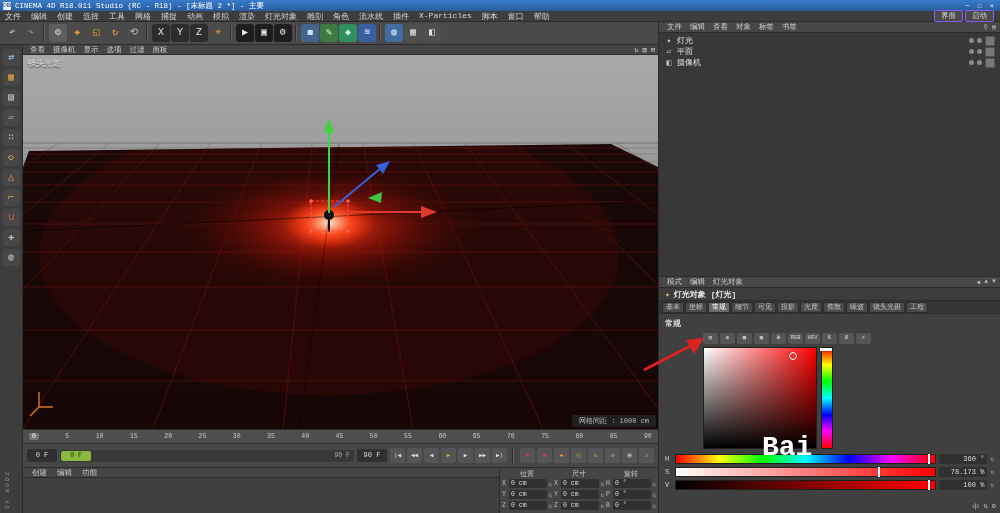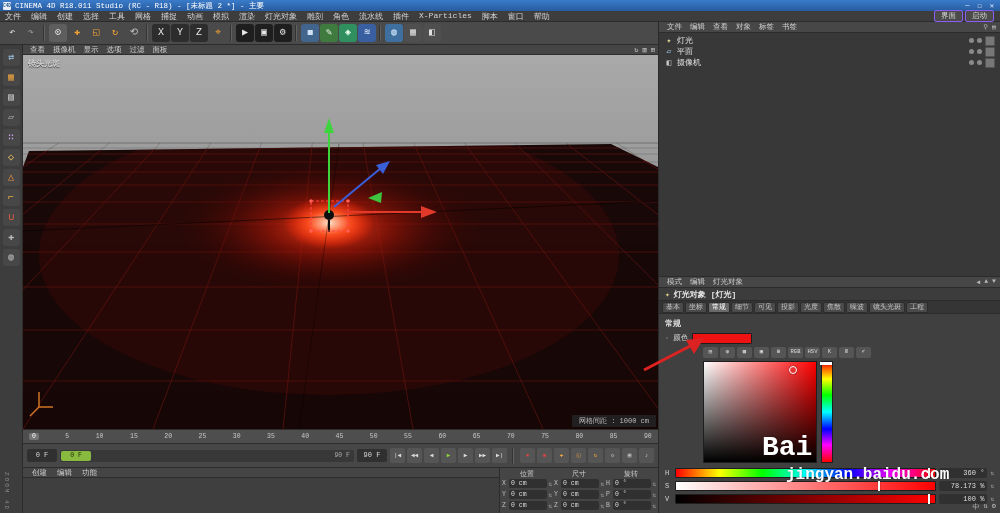--- a/index.html
+++ b/index.html
@@ -542,25 +542,20 @@
         <span class="am-tab" data-name="attribute-tab">可见</span>
         <span class="am-tab" data-name="attribute-tab">投影</span>
         <span class="am-tab" data-name="attribute-tab">光度</span>
         <span class="am-tab" data-name="attribute-tab">焦散</span>
         <span class="am-tab" data-name="attribute-tab">噪波</span>
         <span class="am-tab" data-name="attribute-tab">镜头光斑</span>
         <span class="am-tab" data-name="attribute-tab">工程</span>
       </div>
     <div class="am-body" data-name="attribute-body">
       <div class="am-section" data-name="section-label">常规</div>
-      <div class="color-row" data-name="color-property-row">
-        <span class="color-dot" data-name="property-dot-icon">◦</span>
-        <span data-name="color-property-label">颜色</span>
-        <span class="color-swatch" data-name="color-swatch"></span>
-      </div>
       <div class="pk-toolbar" id="pk-toolbar" data-name="color-picker-toolbar">
           <div class="pk-btn" data-name="compact-mode-icon">▤</div>
           <div class="pk-btn" data-name="wheel-mode-icon">◍</div>
           <div class="pk-btn" data-name="spectrum-mode-icon">▩</div>
           <div class="pk-btn" data-name="image-mode-icon">▣</div>
           <div class="pk-btn" data-name="swatch-mode-icon">⊞</div>
           <div class="pk-btn" data-name="rgb-mode-icon">RGB</div>
           <div class="pk-btn" data-name="hsv-mode-icon">HSV</div>
           <div class="pk-btn" data-name="kelvin-mode-icon">K</div>
           <div class="pk-btn" data-name="mixer-mode-icon">≣</div>
@@ -597,21 +592,20 @@
               <div class="sl-handle" data-name="slider-handle" style="left: 97%;"></div>
             </div>
             <div class="sl-value" data-name="slider-value-field">100 %</div>
             <span class="sl-step" data-name="stepper-icon">⇅</span>
           </div>
         </div>
     </div>
   </div>
 
   <div class="wm-big" data-name="watermark-big">Bai</div>
-  <div class="wm-small" data-name="watermark-small">jingyan.baidu.com</div>
   <svg class="annot" width="80" height="46" data-name="annotation-arrow">
     <line x1="8" y1="40" x2="58" y2="14" stroke="#dd2222" stroke-width="3"></line>
     <polygon points="68,8 50,10 58,24" fill="#dd2222"></polygon>
   </svg>
   <div class="status-corner" data-name="status-corner">
       <span data-name="status-icon">中</span>
       <span data-name="status-icon">⇅</span>
       <span data-name="status-icon">⚙</span>
     </div>
 </div>

